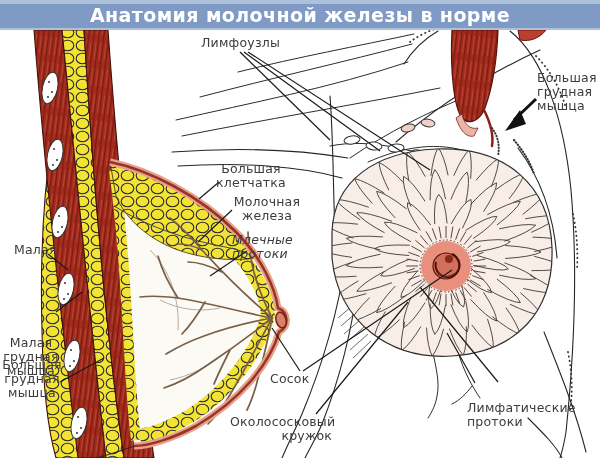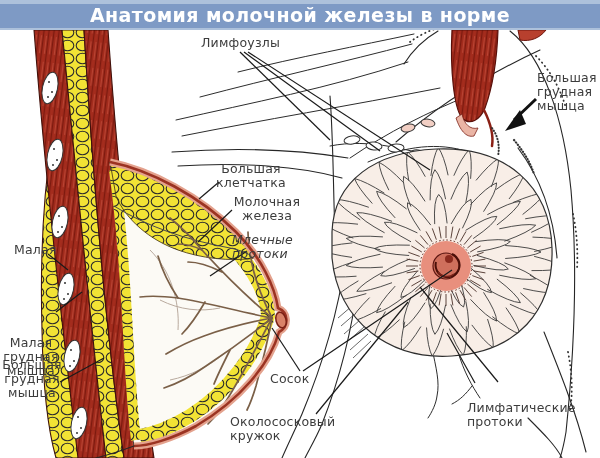--- a/index.html
+++ b/index.html
@@ -337,17 +337,17 @@
   <div class="lbl" style="left:232px;top:233px;width:86px;text-align:left;font-style:italic;">Млечные
 протоки</div>
   <div class="lbl" style="left:14px;top:243px;">Малая</div>
   <div class="lbl" style="left:2px;top:294px;width:58px;text-align:center;margin-top:42px;">Малая
 грудная
 мышца</div>
   <div class="lbl" style="left:2px;top:358px;width:60px;text-align:center;">Большая
 грудная
 мышца</div>
   <div class="lbl" style="left:270px;top:372px;">Сосок</div>
-  <div class="lbl" style="left:230px;top:415px;width:102px;text-align:left;">Околососковый
+  <div class="lbl" style="left:230px;top:415px;width:102px;text-align:right;">Околососковый
 кружок</div>
   <div class="lbl" style="left:467px;top:401px;width:110px;">Лимфатические
 протоки</div>
 </div>
 
 </body></html>

